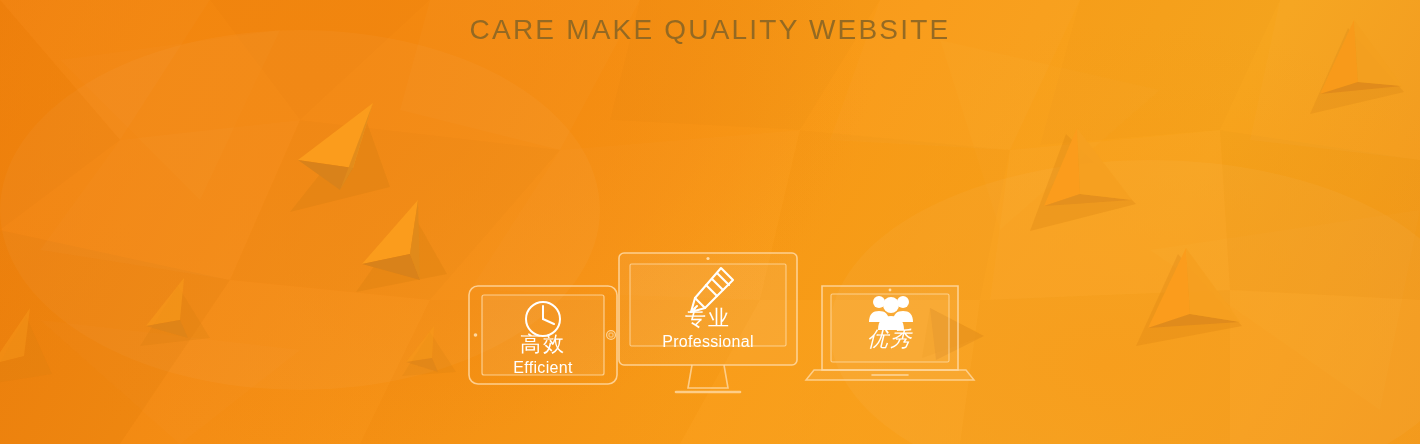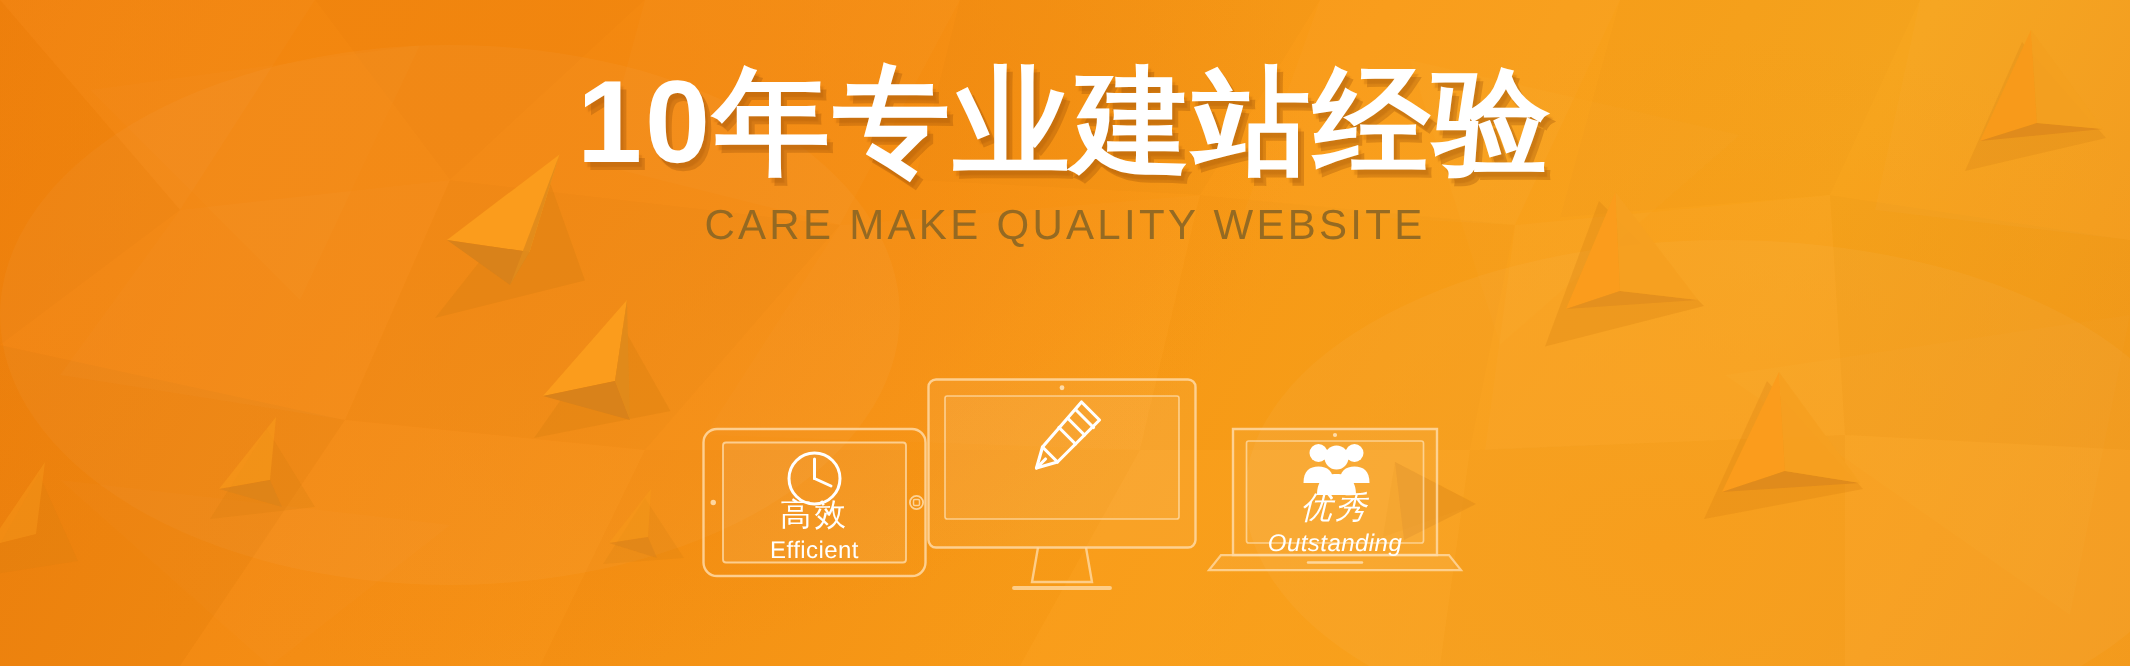--- a/index.html
+++ b/index.html
@@ -212,21 +212,20 @@
   </div>
 
   <div class="tetra" style="left:916px; top:300px;">
     <svg width="80" height="70" viewBox="0 0 80 70">
       <polygon points="6,58 14,8 68,36" fill="#f39a1c" opacity="0.55"></polygon>
       <polygon points="14,8 68,36 20,60" fill="#e08b1c" opacity="0.45"></polygon>
     </svg>
   </div>
 
   <div class="content">
-    <div class="headline">10年专业建站经验</div>
     <div class="subline-en">CARE MAKE QUALITY WEBSITE</div>
   </div>
 
   <div class="devices">
 
     <div class="device dev-tablet">
       <svg width="150" height="100" viewBox="0 0 150 100">
         <rect x="1" y="1" width="148" height="98" rx="9" ry="9" fill="none" stroke="#ffd9a4" stroke-opacity="0.85" stroke-width="1.6"></rect>
         <rect x="14" y="10" width="122" height="80" rx="2" ry="2" fill="#ffffff" fill-opacity="0.07" stroke="#ffe2b6" stroke-opacity="0.75" stroke-width="1.2"></rect>
         <circle cx="7.5" cy="50" r="1.8" fill="#ffe2b6" fill-opacity="0.85"></circle>
@@ -263,20 +262,24 @@
             <path d="M35,4 L47,16 L19,44 L5,48 L9,34 Z"></path>
             <line x1="9" y1="34" x2="19" y2="44"></line>
             <line x1="31" y1="9" x2="43" y2="21"></line>
             <line x1="26" y1="15" x2="37" y2="26"></line>
             <line x1="20" y1="21" x2="31" y2="32"></line>
             <line x1="5" y1="48" x2="11" y2="42"></line>
           </g>
         </svg>
       </span>
 
+      <div class="dev-label monitor-text">
+        <div class="dev-cn">专业</div>
+        <div class="dev-en">Professional</div>
+      </div>
     </div>
 
     <div class="device dev-laptop">
       <svg width="176" height="102" viewBox="0 0 176 102">
         <path d="M20,2 L156,2 L156,86 L20,86 Z" fill="#ffffff" fill-opacity="0.05" stroke="#ffd9a4" stroke-opacity="0.85" stroke-width="1.6"></path>
         <rect x="29" y="10" width="118" height="68" rx="1.5" fill="#ffffff" fill-opacity="0.04" stroke="#ffe2b6" stroke-opacity="0.7" stroke-width="1.1"></rect>
         <circle cx="88" cy="6" r="1.4" fill="#ffe2b6" fill-opacity="0.9"></circle>
         <path d="M12,86 L164,86 L172,96 L4,96 Z" fill="#ffffff" fill-opacity="0.06" stroke="#ffd9a4" stroke-opacity="0.8" stroke-width="1.5"></path>
         <line x1="70" y1="91" x2="106" y2="91" stroke="#ffe2b6" stroke-opacity="0.8" stroke-width="1.6" stroke-linecap="round"></line>
       </svg>
@@ -287,18 +290,17 @@
           <path d="M1,30 C1,22 5,19 11,19 C17,19 21,22 21,30 Z"></path>
           <circle cx="35" cy="10" r="6"></circle>
           <path d="M25,30 C25,22 29,19 35,19 C41,19 45,22 45,30 Z"></path>
           <circle cx="23" cy="13" r="8"></circle>
           <path d="M10,38 C10,28 15,24 23,24 C31,24 36,28 36,38 Z"></path>
         </svg>
       </span>
 
       <div class="dev-label laptop-text">
         <div class="dev-cn">优秀</div>
-        <div class="dev-en">Outstanding</div>
       </div>
     </div>
 
   </div>
 </div>
 
 </body></html>

